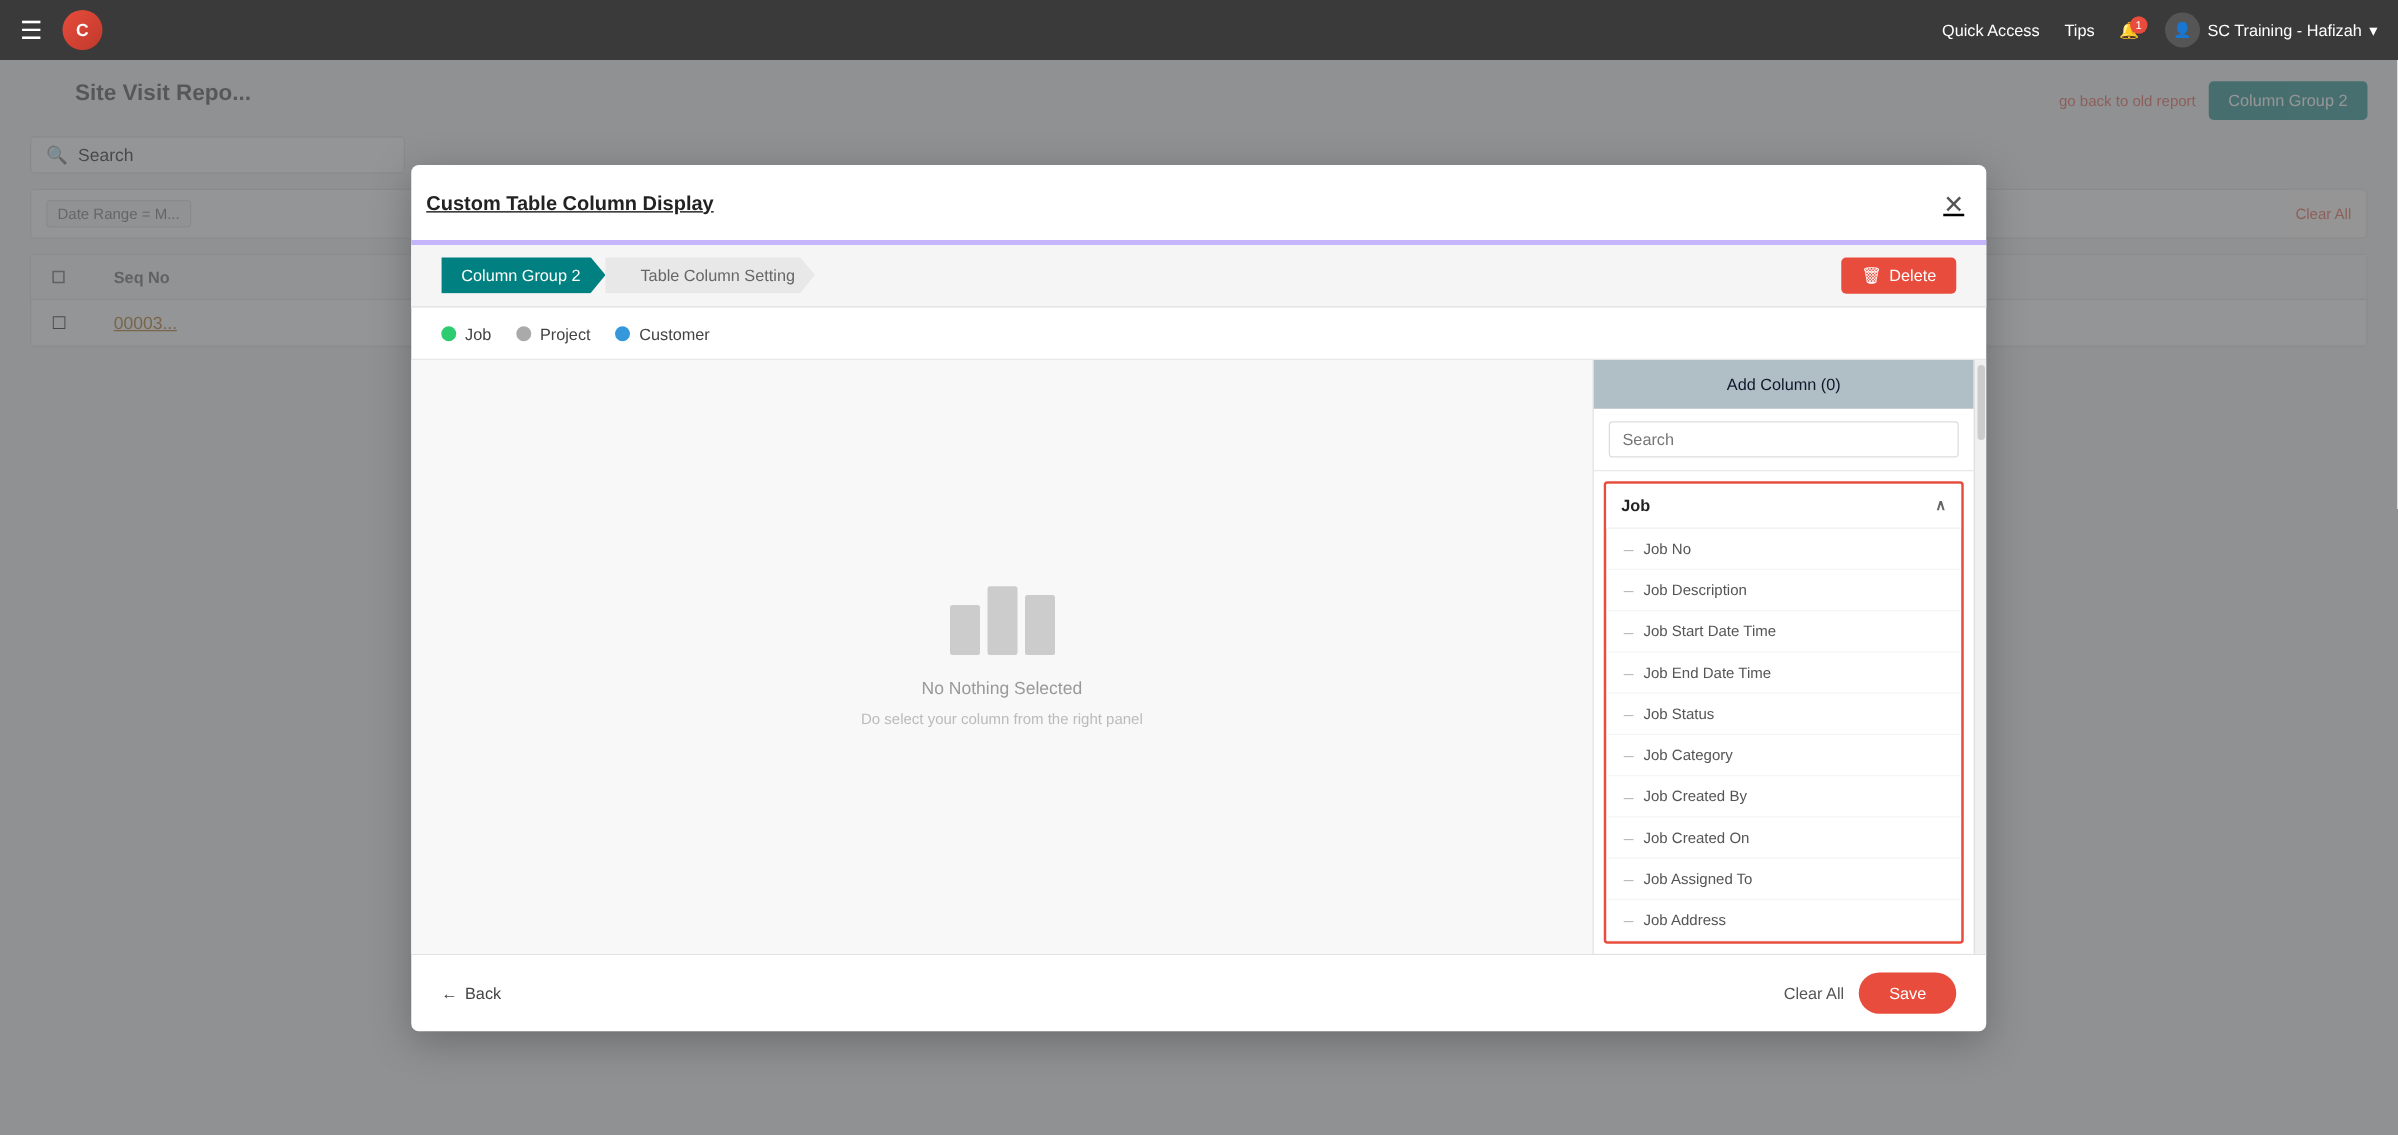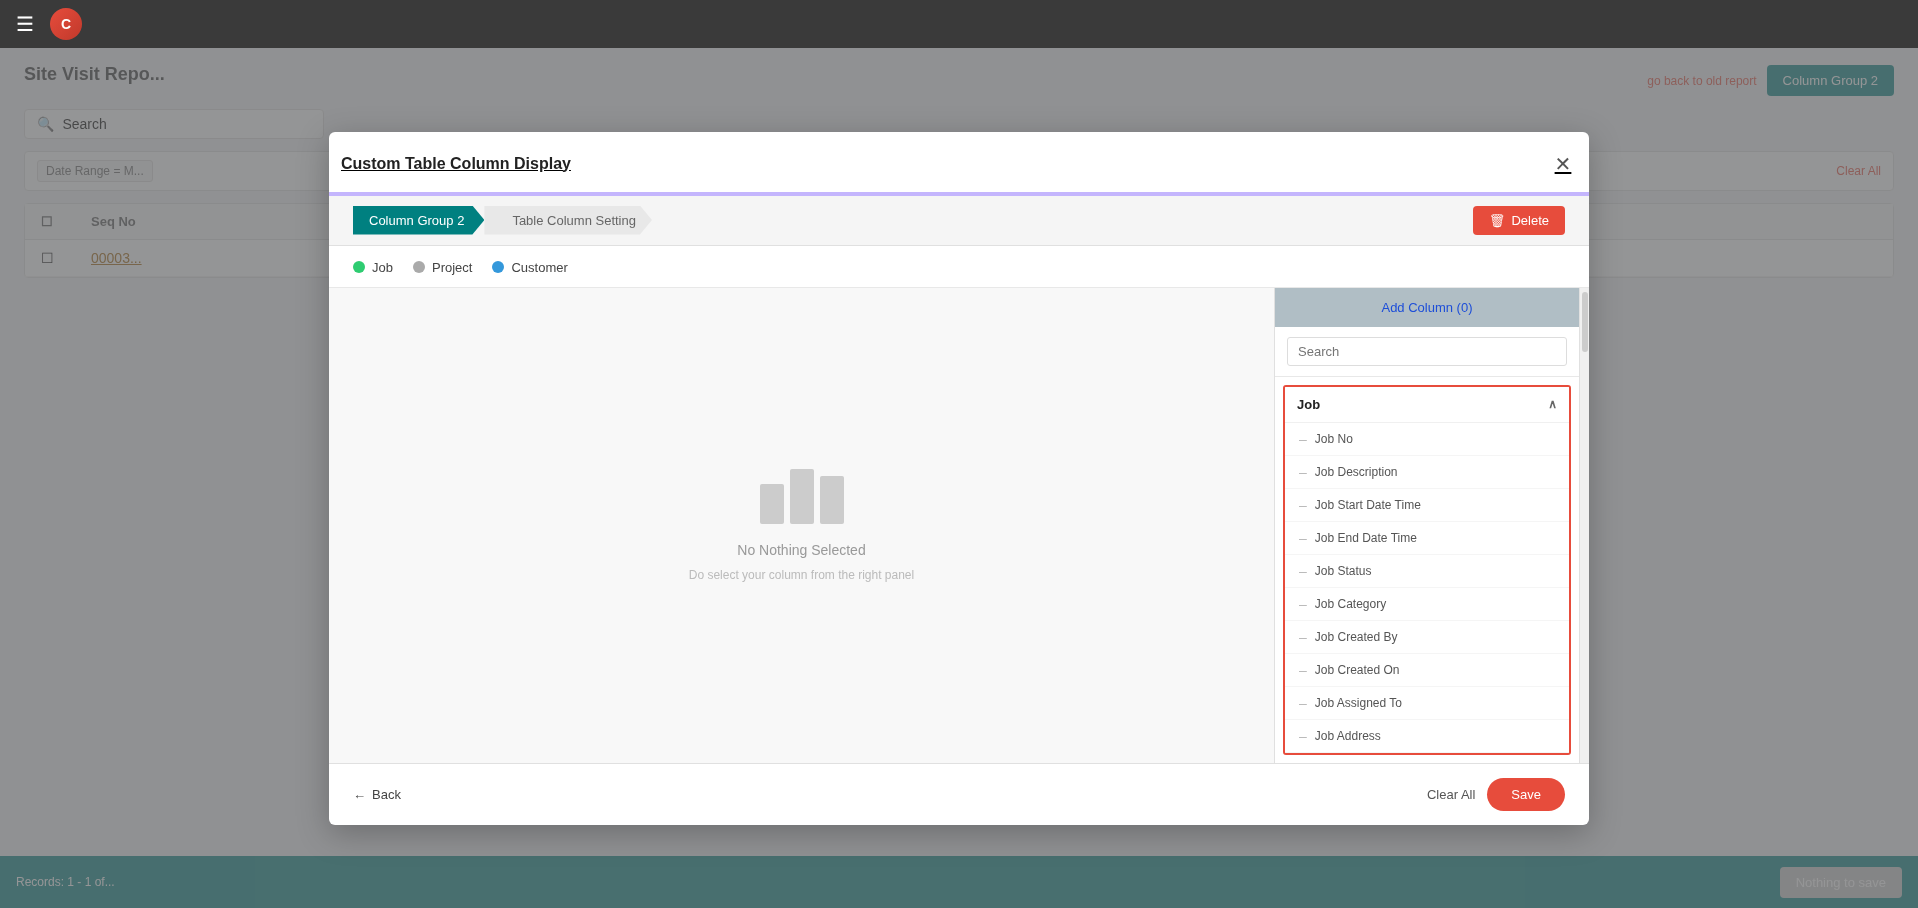--- a/index.html
+++ b/index.html
@@ -54,21 +54,21 @@
       width: 100%; height: calc(908px - 48px);
       background: #f0f2f5;
       position: relative;
     }
 
     
     .bg-content {
       padding: 16px 24px;
       opacity: 0.5;
     }
-    .page-title { font-size: 18px; font-weight: 600; color: #333; margin-bottom: 12px; }
+    .page-title { font-size: 18px; font-weight: 600; color: #333; margin-bottom: 12px; margin-left: 36px; }
     .bg-top-bar {
       display: flex; align-items: center; justify-content: space-between;
       margin-bottom: 12px;
     }
     .search-bar-bg {
       display: flex; align-items: center; gap: 8px;
       border: 1px solid #ddd; border-radius: 4px;
       padding: 6px 12px; background: #fff; width: 300px;
     }
     .bg-column-btn {
@@ -206,21 +206,21 @@
     .no-column-subtext { color: #bbb; font-size: 12px; }
 
     
     .right-panel {
       width: 305px;
       border-left: 1px solid #e0e0e0;
       display: flex; flex-direction: column;
       background: #fff;
     }
     .add-column-header {
-      background: #b0bec5; color: #1d4ed8;
+      background: #b0bec5; color: #0f172a;
       padding: 12px 12px; font-size: 13px; font-weight: 500;
       text-align: center;
     }
     .search-field {
       padding: 10px 12px;
       border-bottom: 1px solid #e8e8e8;
     }
     .search-input-wrap {
       display: flex; align-items: center;
       border: 1px solid #ddd; border-radius: 3px;
@@ -301,20 +301,35 @@
     }
   </style>
 </head>
 <body>
 
 <div class="top-nav">
   <div class="top-nav-left">
     <span class="hamburger">☰</span>
     <div class="logo-circle">C</div>
   </div>
+  <div class="top-nav-right">
+    <span class="nav-link">Quick Access</span>
+    <span class="nav-link">Tips</span>
+    <div class="nav-bell">
+      <span>🔔</span>
+      <span class="bell-badge">1</span>
+    </div>
+    <div class="user-info">
+      <div class="user-avatar">
+        <span>👤</span>
+      </div>
+      <span>SC Training - Hafizah</span>
+      <span>▾</span>
+    </div>
+  </div>
 </div>
 
 <div class="page-bg">
   <div class="bg-content">
     <div class="bg-top-bar">
       <span class="page-title">Site Visit Repo...</span>
       <div style="display:flex;gap:10px;align-items:center;">
         <span style="color:#e74c3c;font-size:12px;cursor:pointer;">go back to old report</span>
         <button class="bg-column-btn">Column Group 2</button>
       </div>
@@ -334,26 +349,20 @@
         <span style="width:30px;">☐</span>
         <span>Seq No</span>
       </div>
       <div class="bg-table-row">
         <span style="width:30px;">☐</span>
         <span style="color:#a16207;text-decoration:underline;">00003...</span>
       </div>
     </div>
   </div>
 
-  <div style="position:absolute;bottom:0;left:0;right:0;height:52px;background:#008080;display:flex;align-items:center;padding:0 16px;justify-content:space-between;opacity:0.5;">
-    <span style="color:#fff;font-size:12px;">Records: 1 - 1 of...</span>
-    <div style="display:flex;align-items:center;gap:8px;">
-      <button class="bg-nothing-btn">Nothing to save</button>
-    </div>
-  </div>
 
   <div class="modal-overlay">
     <div class="modal">
 
       <div class="modal-header">
         <span class="modal-title">Custom Table Column Display</span>
         <button class="modal-close">✕</button>
       </div>
 
       <div class="breadcrumb-bar">

